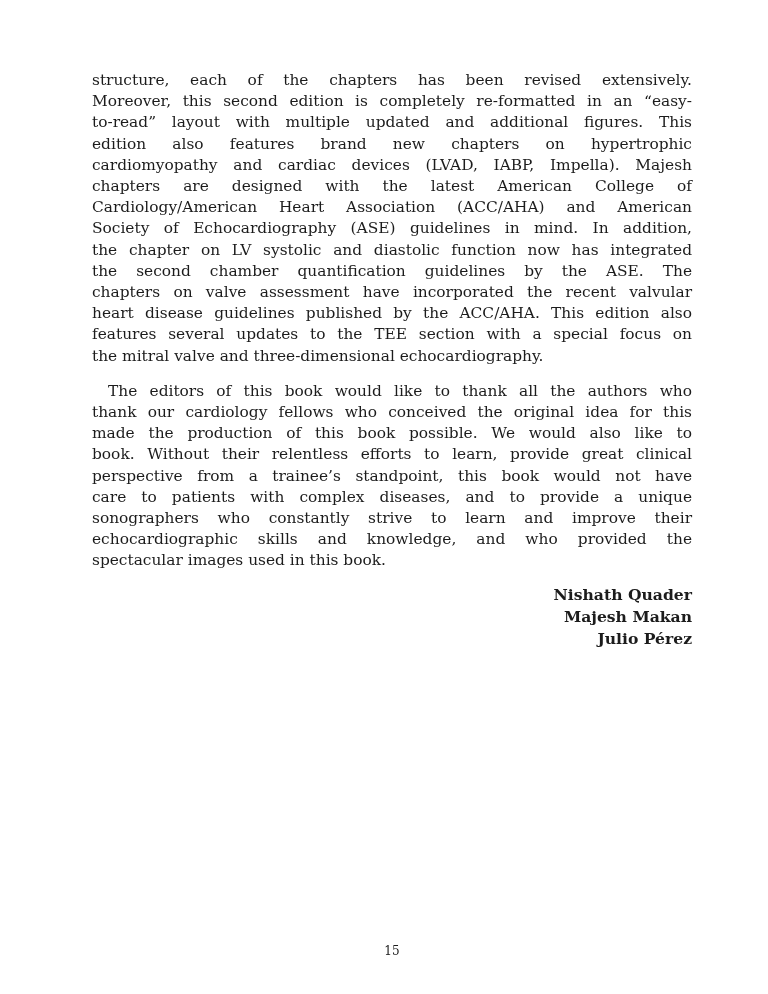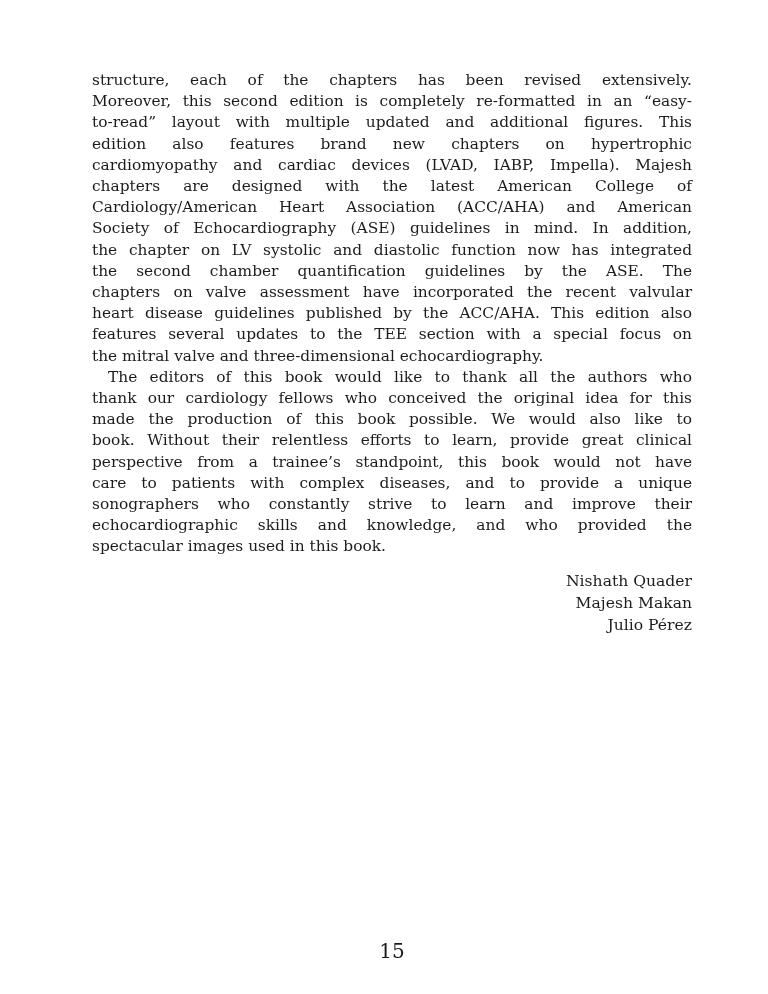--- a/index.html
+++ b/index.html
@@ -33,35 +33,36 @@
   .line {
     text-align: justify;
     text-align-last: justify;
     white-space: nowrap;
   }
   .line.last {
     text-align-last: left;
   }
   .paragraph.indent .line:first-child {
     text-indent: 16px;
+    margin-top: 14px;
   }
   .signatures {
     margin-top: 12px;
     text-align: right;
-    font-weight: normal;
+    font-weight: bold;
     font-size: 15.6px;
     line-height: 22px;
   }
   .page-number {
     position: absolute;
     top: 941px;
     left: 92px;
     width: 600px;
     text-align: center;
-    font-size: 20px;
+    font-size: 12px;
     line-height: 20px;
   }
 </style>
 </head>
 <body>
 
 <div class="page">
   <div class="body-text">
 
   <div class="paragraph">

